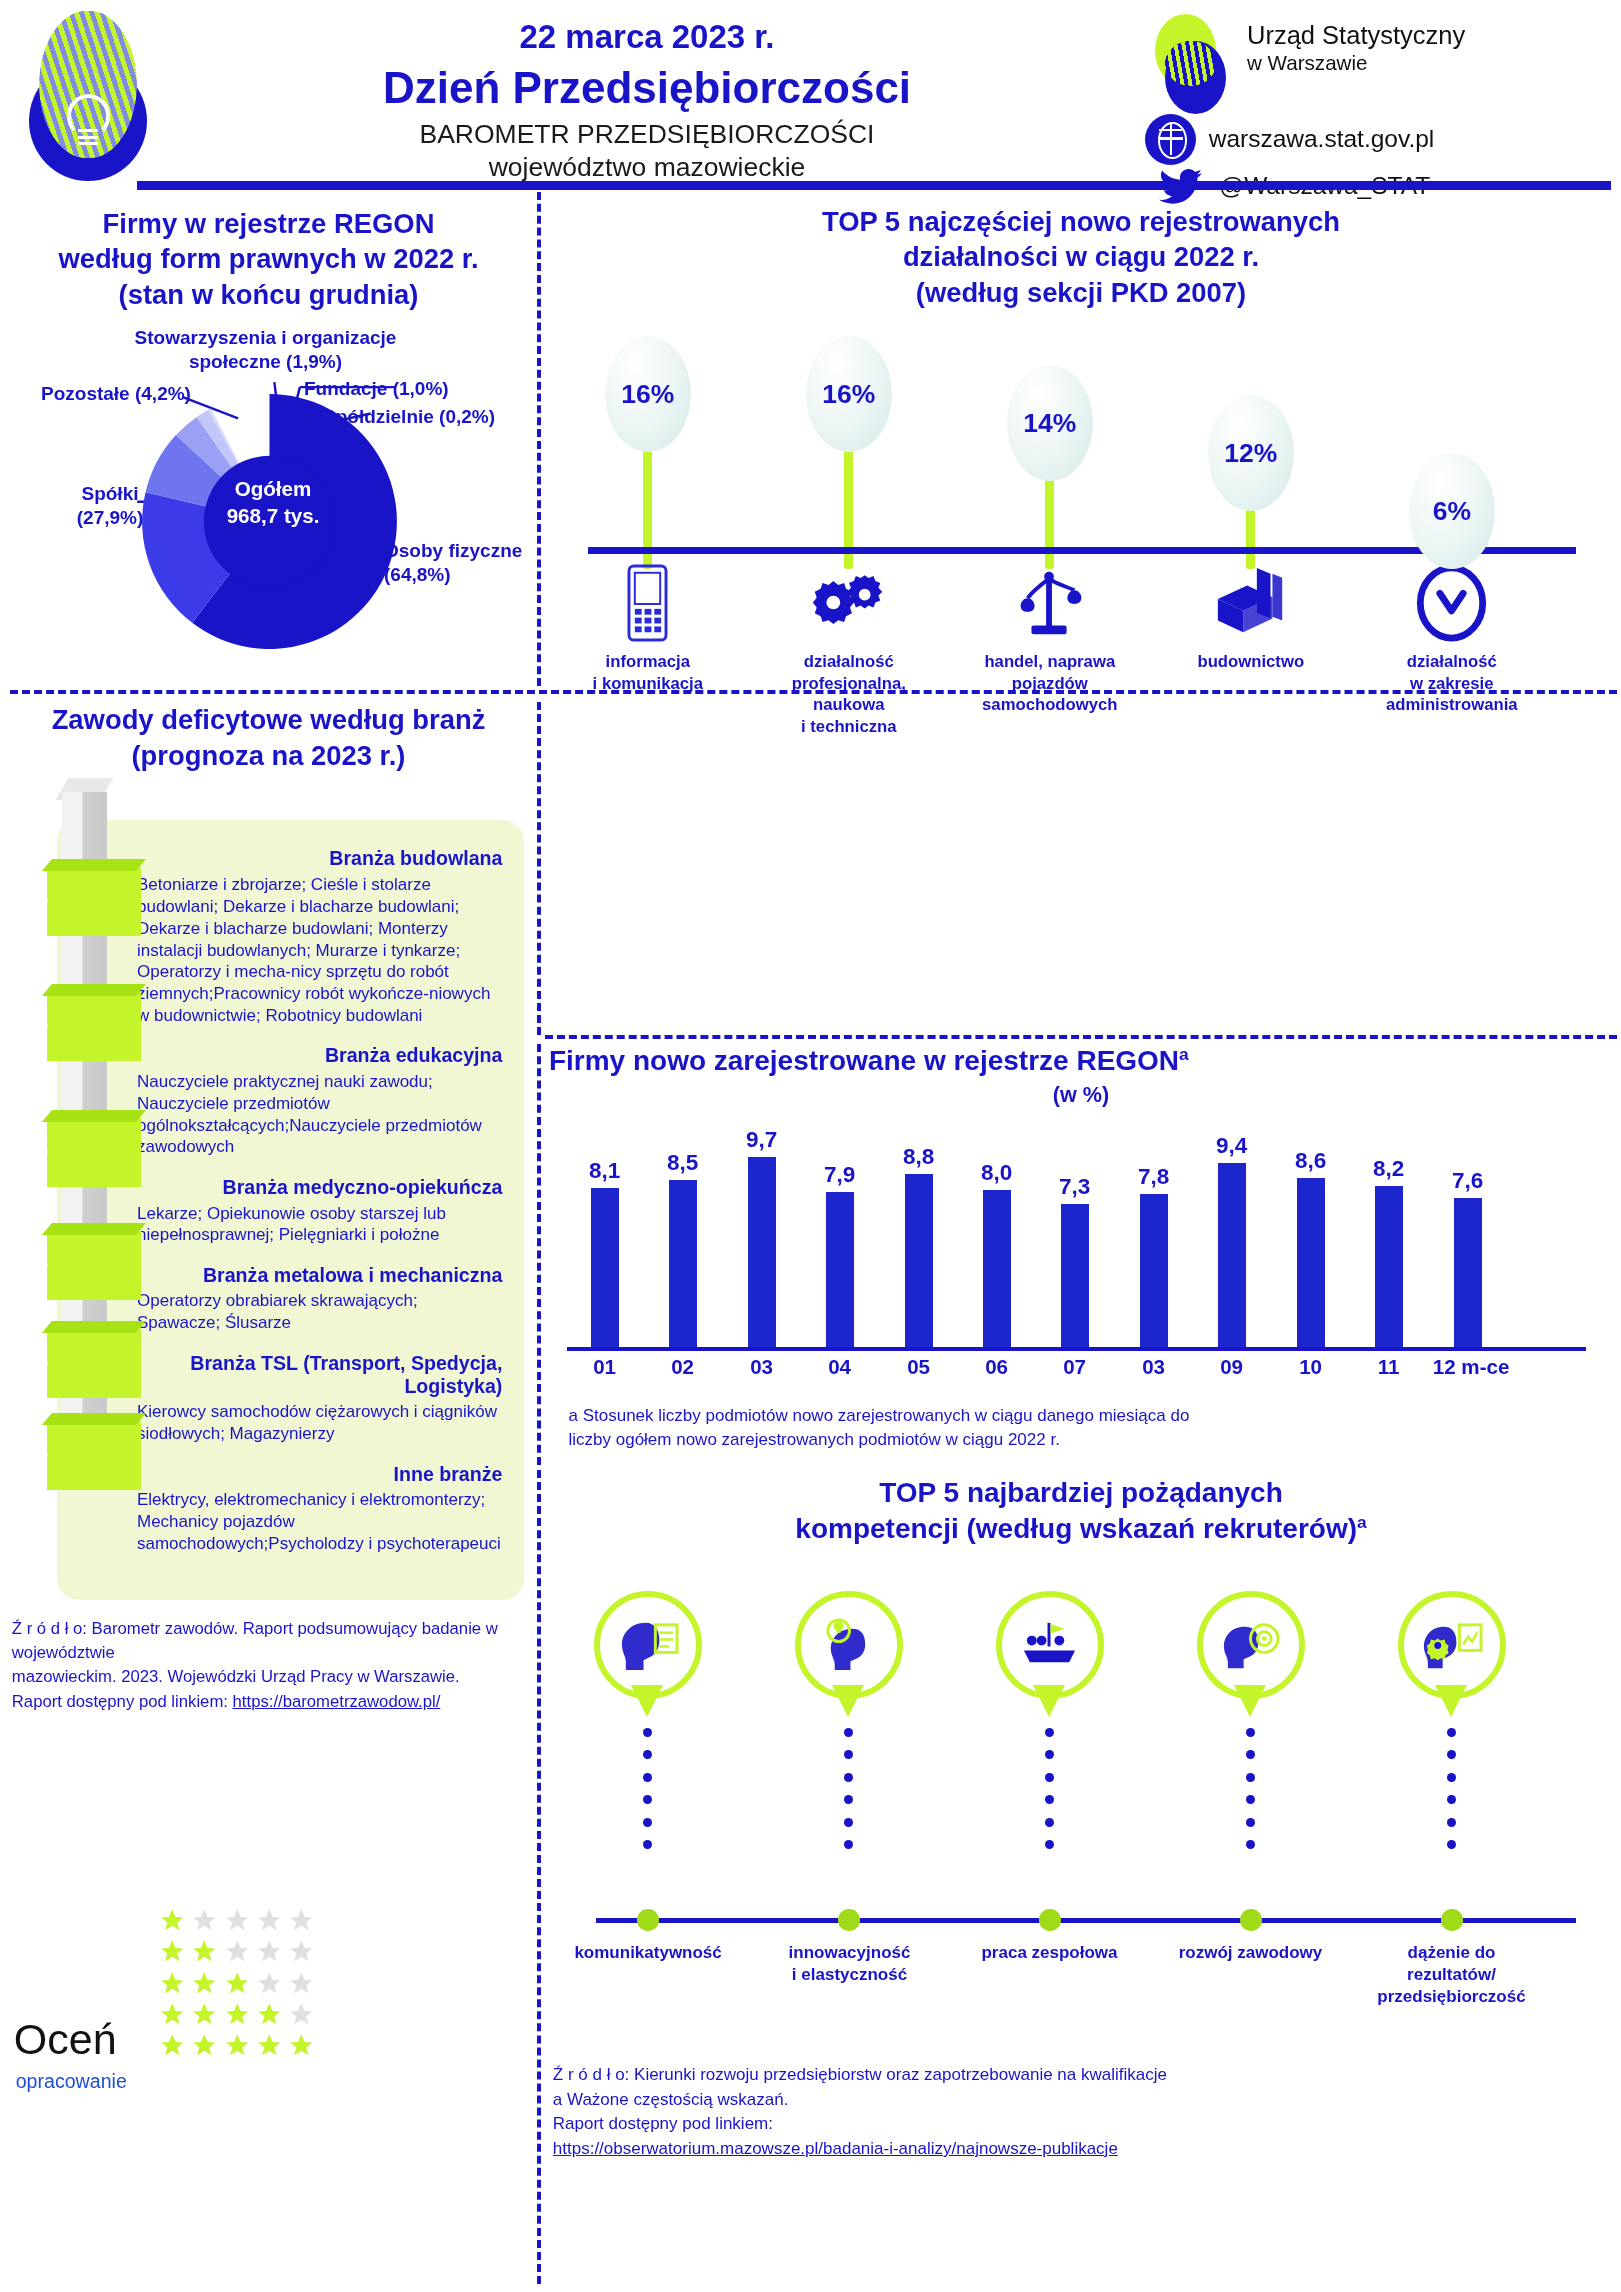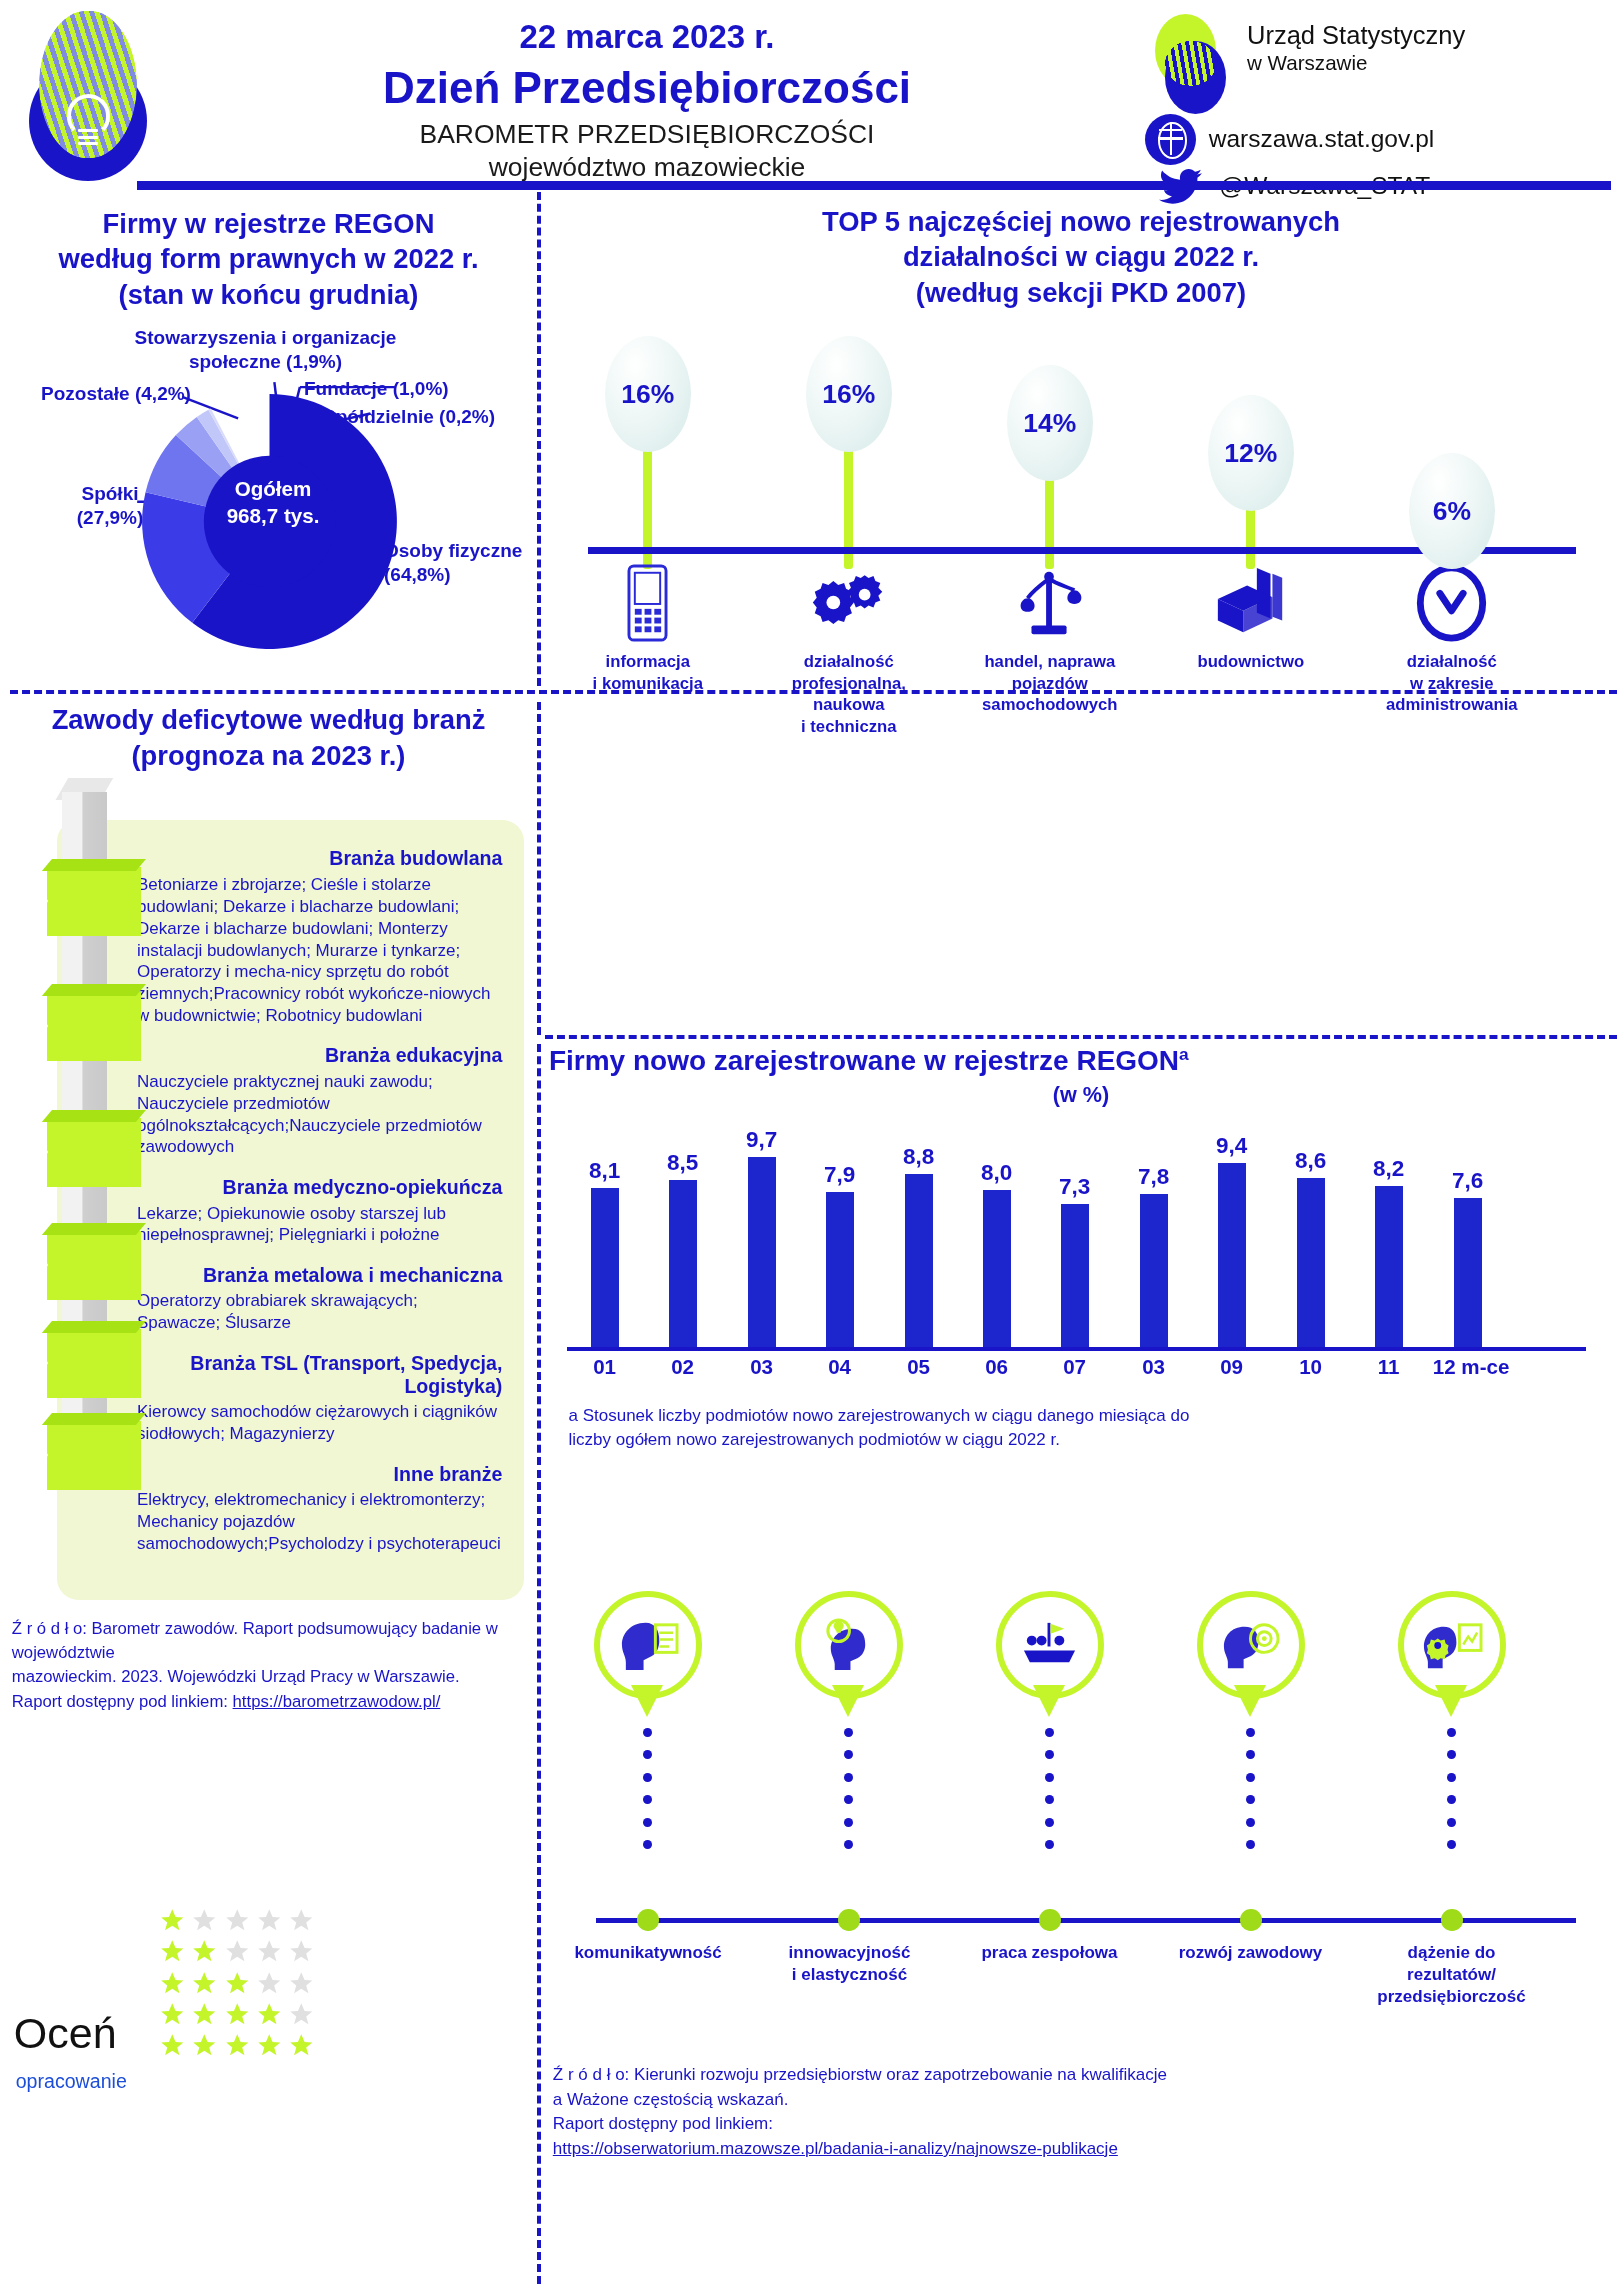--- a/index.html
+++ b/index.html
@@ -124,21 +124,21 @@
   .arrow { position:absolute; left:0px; width:112px; height:84px; }
   .arrow .body { position:absolute; left:17.6px; top:7.8px; width:94px; height:69px; background:#c3f52a; }
   .arrow .notch { position:absolute; left:0px; top:7.8px; width:0; height:0;
     border-top:34px solid transparent; border-bottom:34px solid transparent; border-left:19.6px solid #ffffff; }
   .arrow .top { position:absolute; left:17.6px; top:0px; width:94px; height:11.8px; background:#a6e214; transform:skewX(-40deg); }
 
   .src-note { position:absolute; left:11.8px; top:1617px; width:529px; font-size:16.7px; color:#1a14c8; line-height:1.45; }
 
   
   .rate { position:absolute; left:11.8px; top:1897px; width:392px; height:225px; }
-  .rate .word { position:absolute; left:2px; top:112px; font-size:43px; color:#111; font-weight:400; }
+  .rate .word { position:absolute; left:2px; top:118px; font-size:43px; color:#111; font-weight:400; }
   .rate .word2 { position:absolute; left:3.9px; top:173px; font-size:19.6px; color:#1d4ed8; }
   .stars { position:absolute; left:147px; top:9.8px; }
   .starrow { display:flex; gap:5.9px; margin-bottom:4.9px; }
   .star { width:26.5px; height:26.5px; }
 
   
   .p4 { position:absolute; left:545px; top:1043px; width:1072px; height:421px; }
   .p4 h2 { font-size:28px; text-align:left; padding-left:3.9px; }
   .p4 .sub { font-size:21.6px; font-weight:bold; text-align:center; color:#1a14c8; margin-top:2px; }
   .bars { position:absolute; left:21.6px; top:93px; width:1029px; height:211px; }
@@ -665,20 +665,24 @@
       <div class="bar-x" style="left:858px; width:93px;">12 m-ce</div>
     </div>
 
     <div class="p4-note">
       <div>a Stosunek liczby podmiotów nowo zarejestrowanych w ciągu danego miesiąca do</div>
       <div>liczby ogółem nowo zarejestrowanych podmiotów w ciągu 2022 r.</div>
     </div>
   </div>
 
   <div class="p5">
+    <h2 class="panel-title">
+      <div>TOP 5 najbardziej pożądanych</div>
+      <div><span>kompetencji (według wskazań rekruterów)</span><sup>a</sup></div>
+    </h2>
 
     <div class="pins">
       <div class="pin" style="left:39px;">
         <div class="circle">
           <svg width="71" height="61" viewBox="0 0 72 62">
               <g fill="none" stroke="#1a14c8" stroke-width="3">
                 <path d="M34 8 C18 8 10 20 10 30 c0 8 4 12 4 18 v8 h18 v-10 l8-4 c6-3 8-10 8-16 C48 16 44 8 34 8z" fill="#1a14c8" opacity="0.9" stroke="none"></path>
                 <rect x="44" y="10" width="22" height="28" stroke="#c3f52a" stroke-width="3"></rect>
                 <path d="M48 18 h14 M48 25 h14 M48 32 h10" stroke="#c3f52a" stroke-width="2.5"></path>
               </g>

